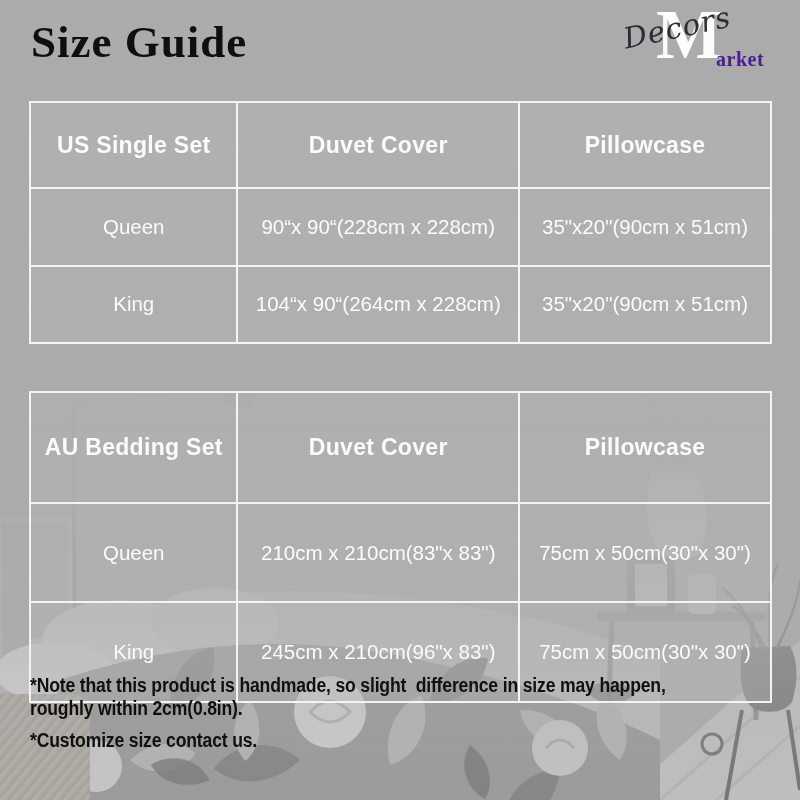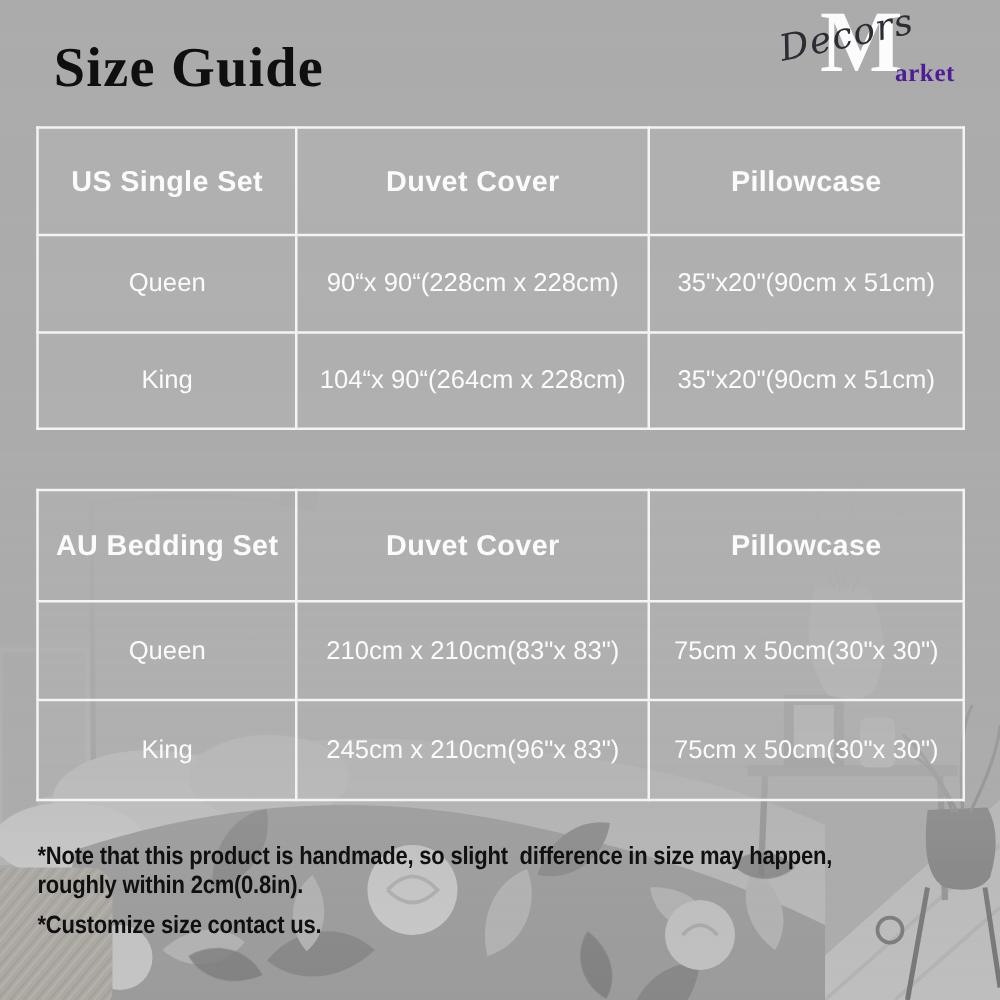--- a/index.html
+++ b/index.html
@@ -4,21 +4,21 @@
 <style>
   html,body{margin:0;padding:0;}
   body{
     width:800px;height:800px;position:relative;overflow:hidden;
     background:#ababab;
     font-family:"Liberation Sans", sans-serif;
   }
   .bg-svg{position:absolute;left:0;top:0;z-index:0;}
 
   .title{
-    position:absolute;left:31px;top:16px;margin:12px;z-index:3;
+    position:absolute;left:31px;top:16px;margin:0;z-index:3;
     font-family:"Liberation Serif", serif;font-weight:700;
     font-size:45px;letter-spacing:1px;color:#0f0f0f;
   }
 
   .logo{position:absolute;top:6px;right:18px;width:156px;height:88px;z-index:3;}
   .logo-m{
     position:absolute;left:30px;top:-6px;line-height:1;
     font-family:"Liberation Serif", serif;font-weight:700;
     font-size:70px;color:#fcfcfc;
   }
@@ -32,21 +32,21 @@
     font-family:"DejaVu Serif", serif;font-style:italic;
     font-size:29px;color:#2c2c34;letter-spacing:1px;
     transform:rotate(-12deg);transform-origin:left center;
   }
 
   table.size-table{
     position:absolute;left:29px;width:743px;z-index:2;
     border-collapse:collapse;table-layout:fixed;
   }
   #table-us{top:101px;height:243px;}
-  #table-au{top:391px;height:250px;padding-left:29px;}
+  #table-au{top:391px;height:312px;padding-left:29px;}
   .size-table th,.size-table td{
     border:2px solid #f4f4f4;
     background:rgba(184,184,184,.30);
     color:#fbfbfb;text-align:center;vertical-align:middle;padding:0;
   }
   .size-table th{font-size:23px;font-weight:700;letter-spacing:.3px;}
   .size-table td{font-size:20.5px;font-weight:400;}
   col.c1{width:28%;} col.c2{width:38%;} col.c3{width:34%;}
 
   .notes{position:absolute;left:30px;top:674px;z-index:3;color:#101010;}

